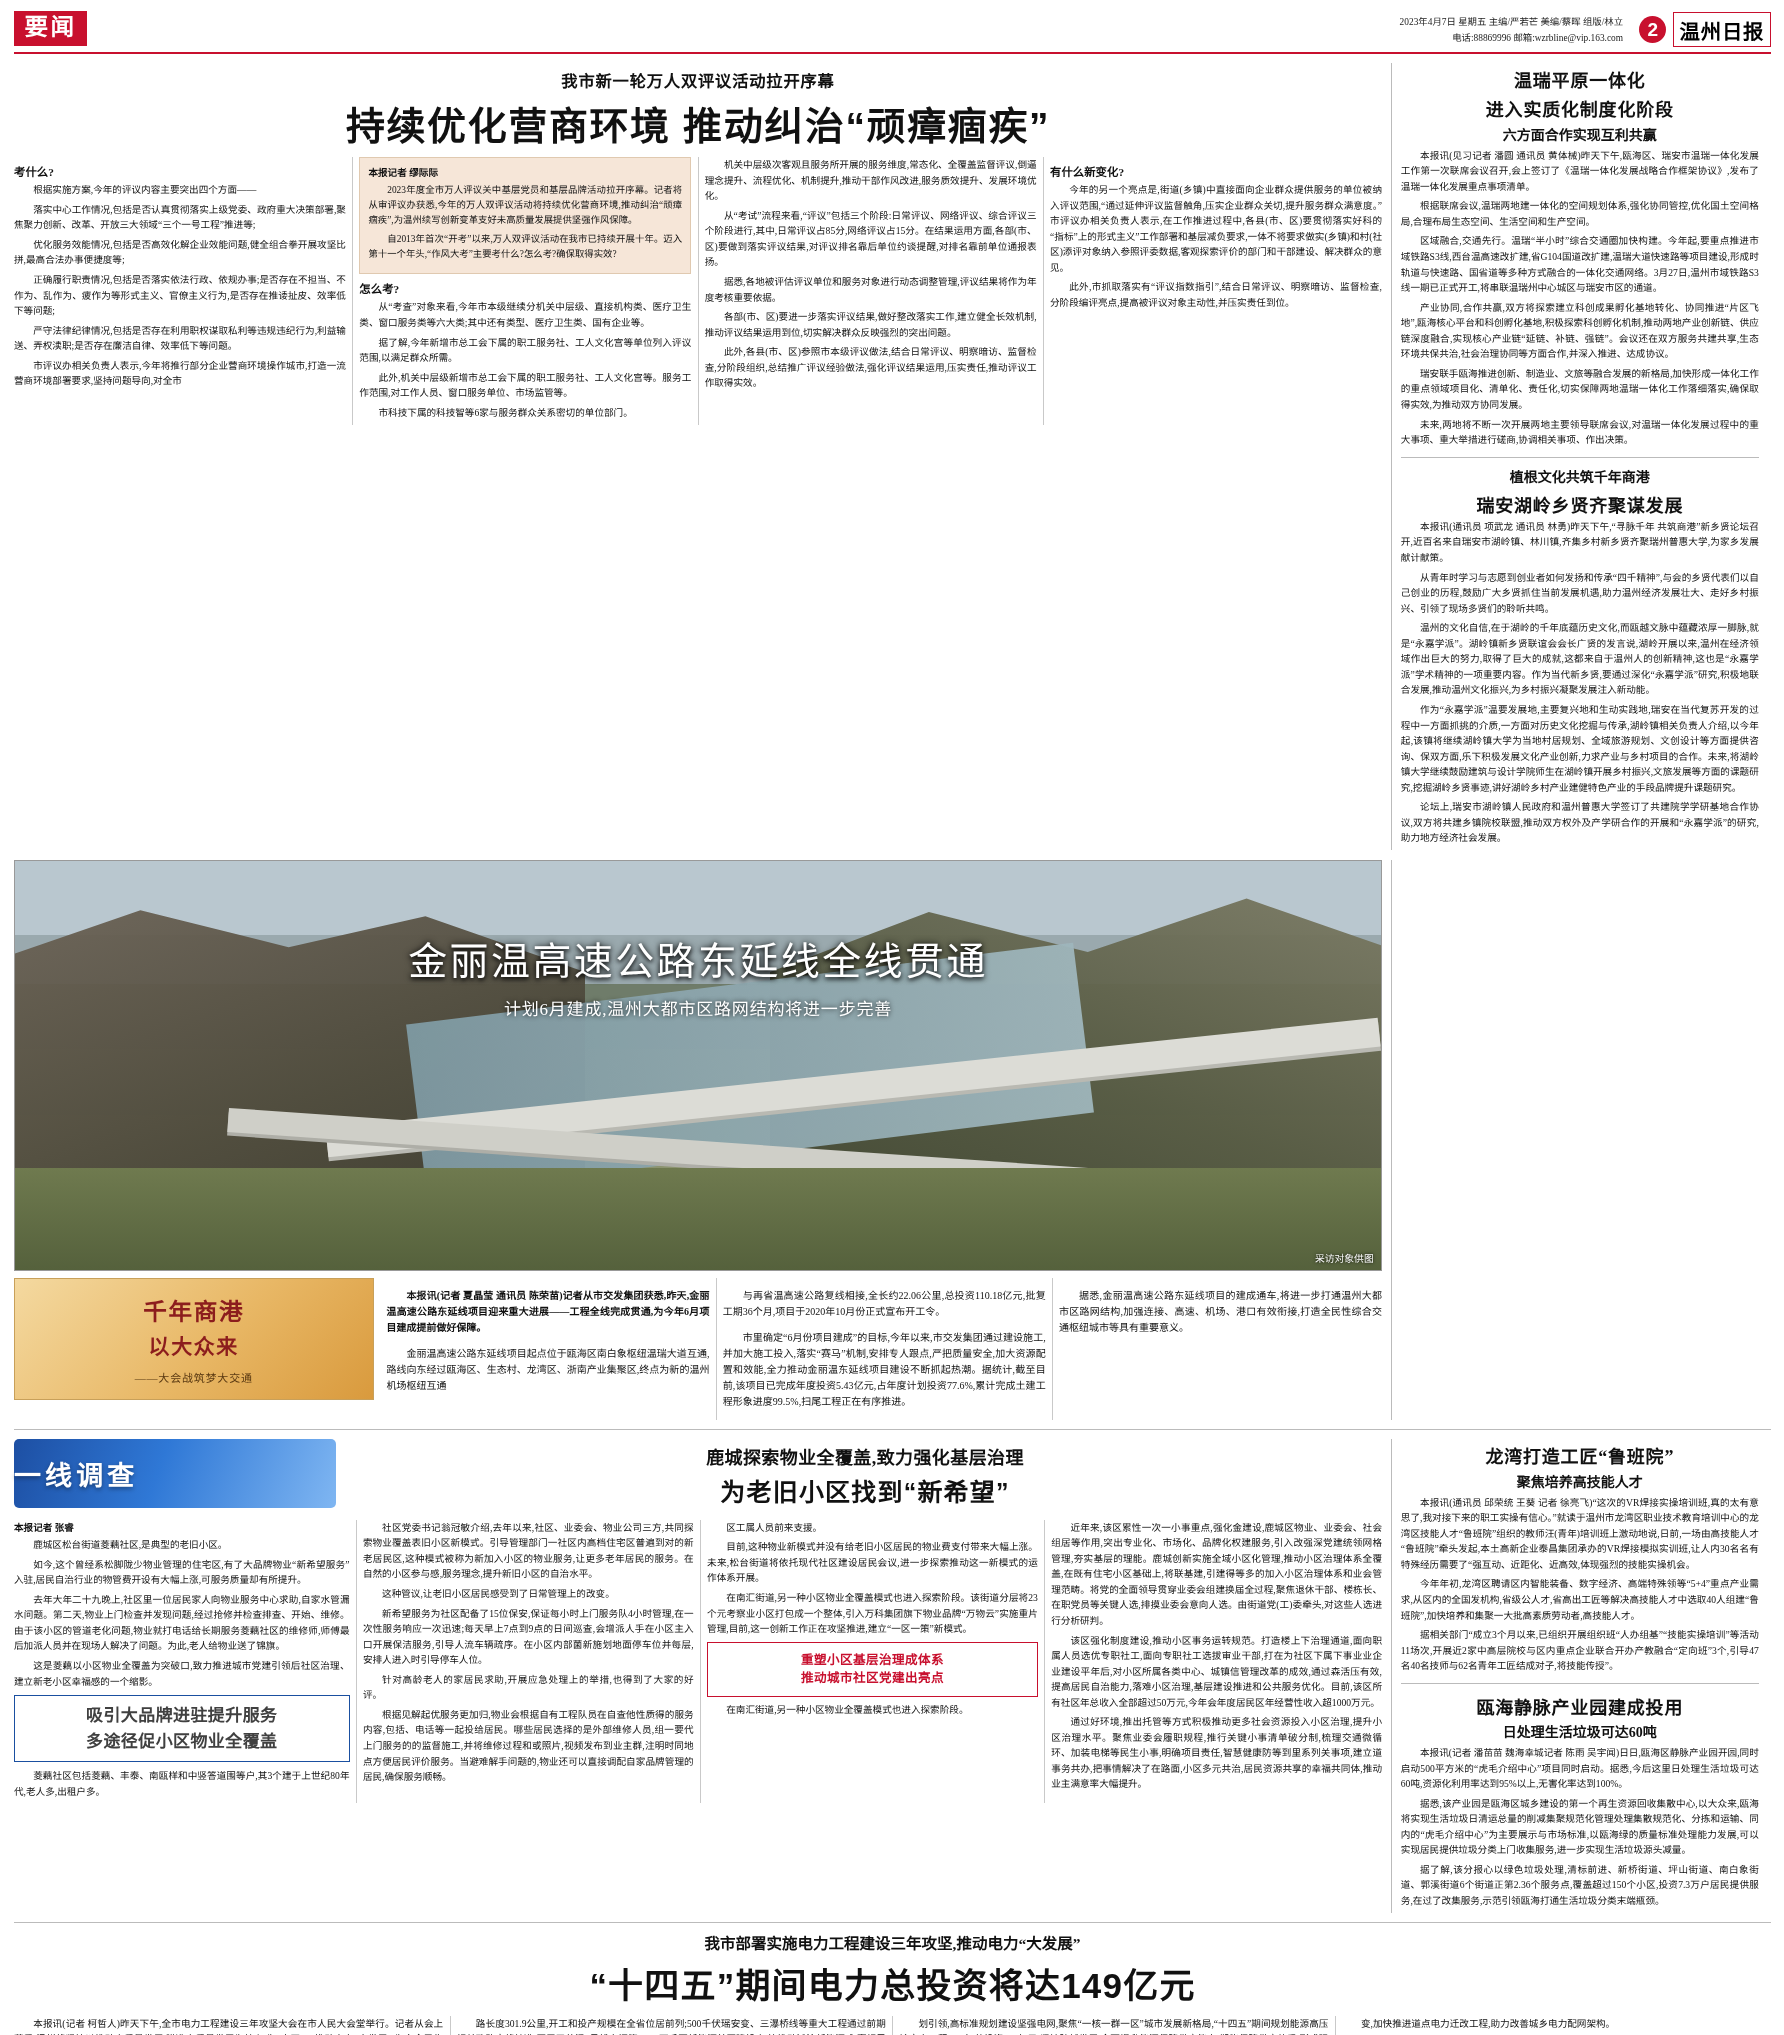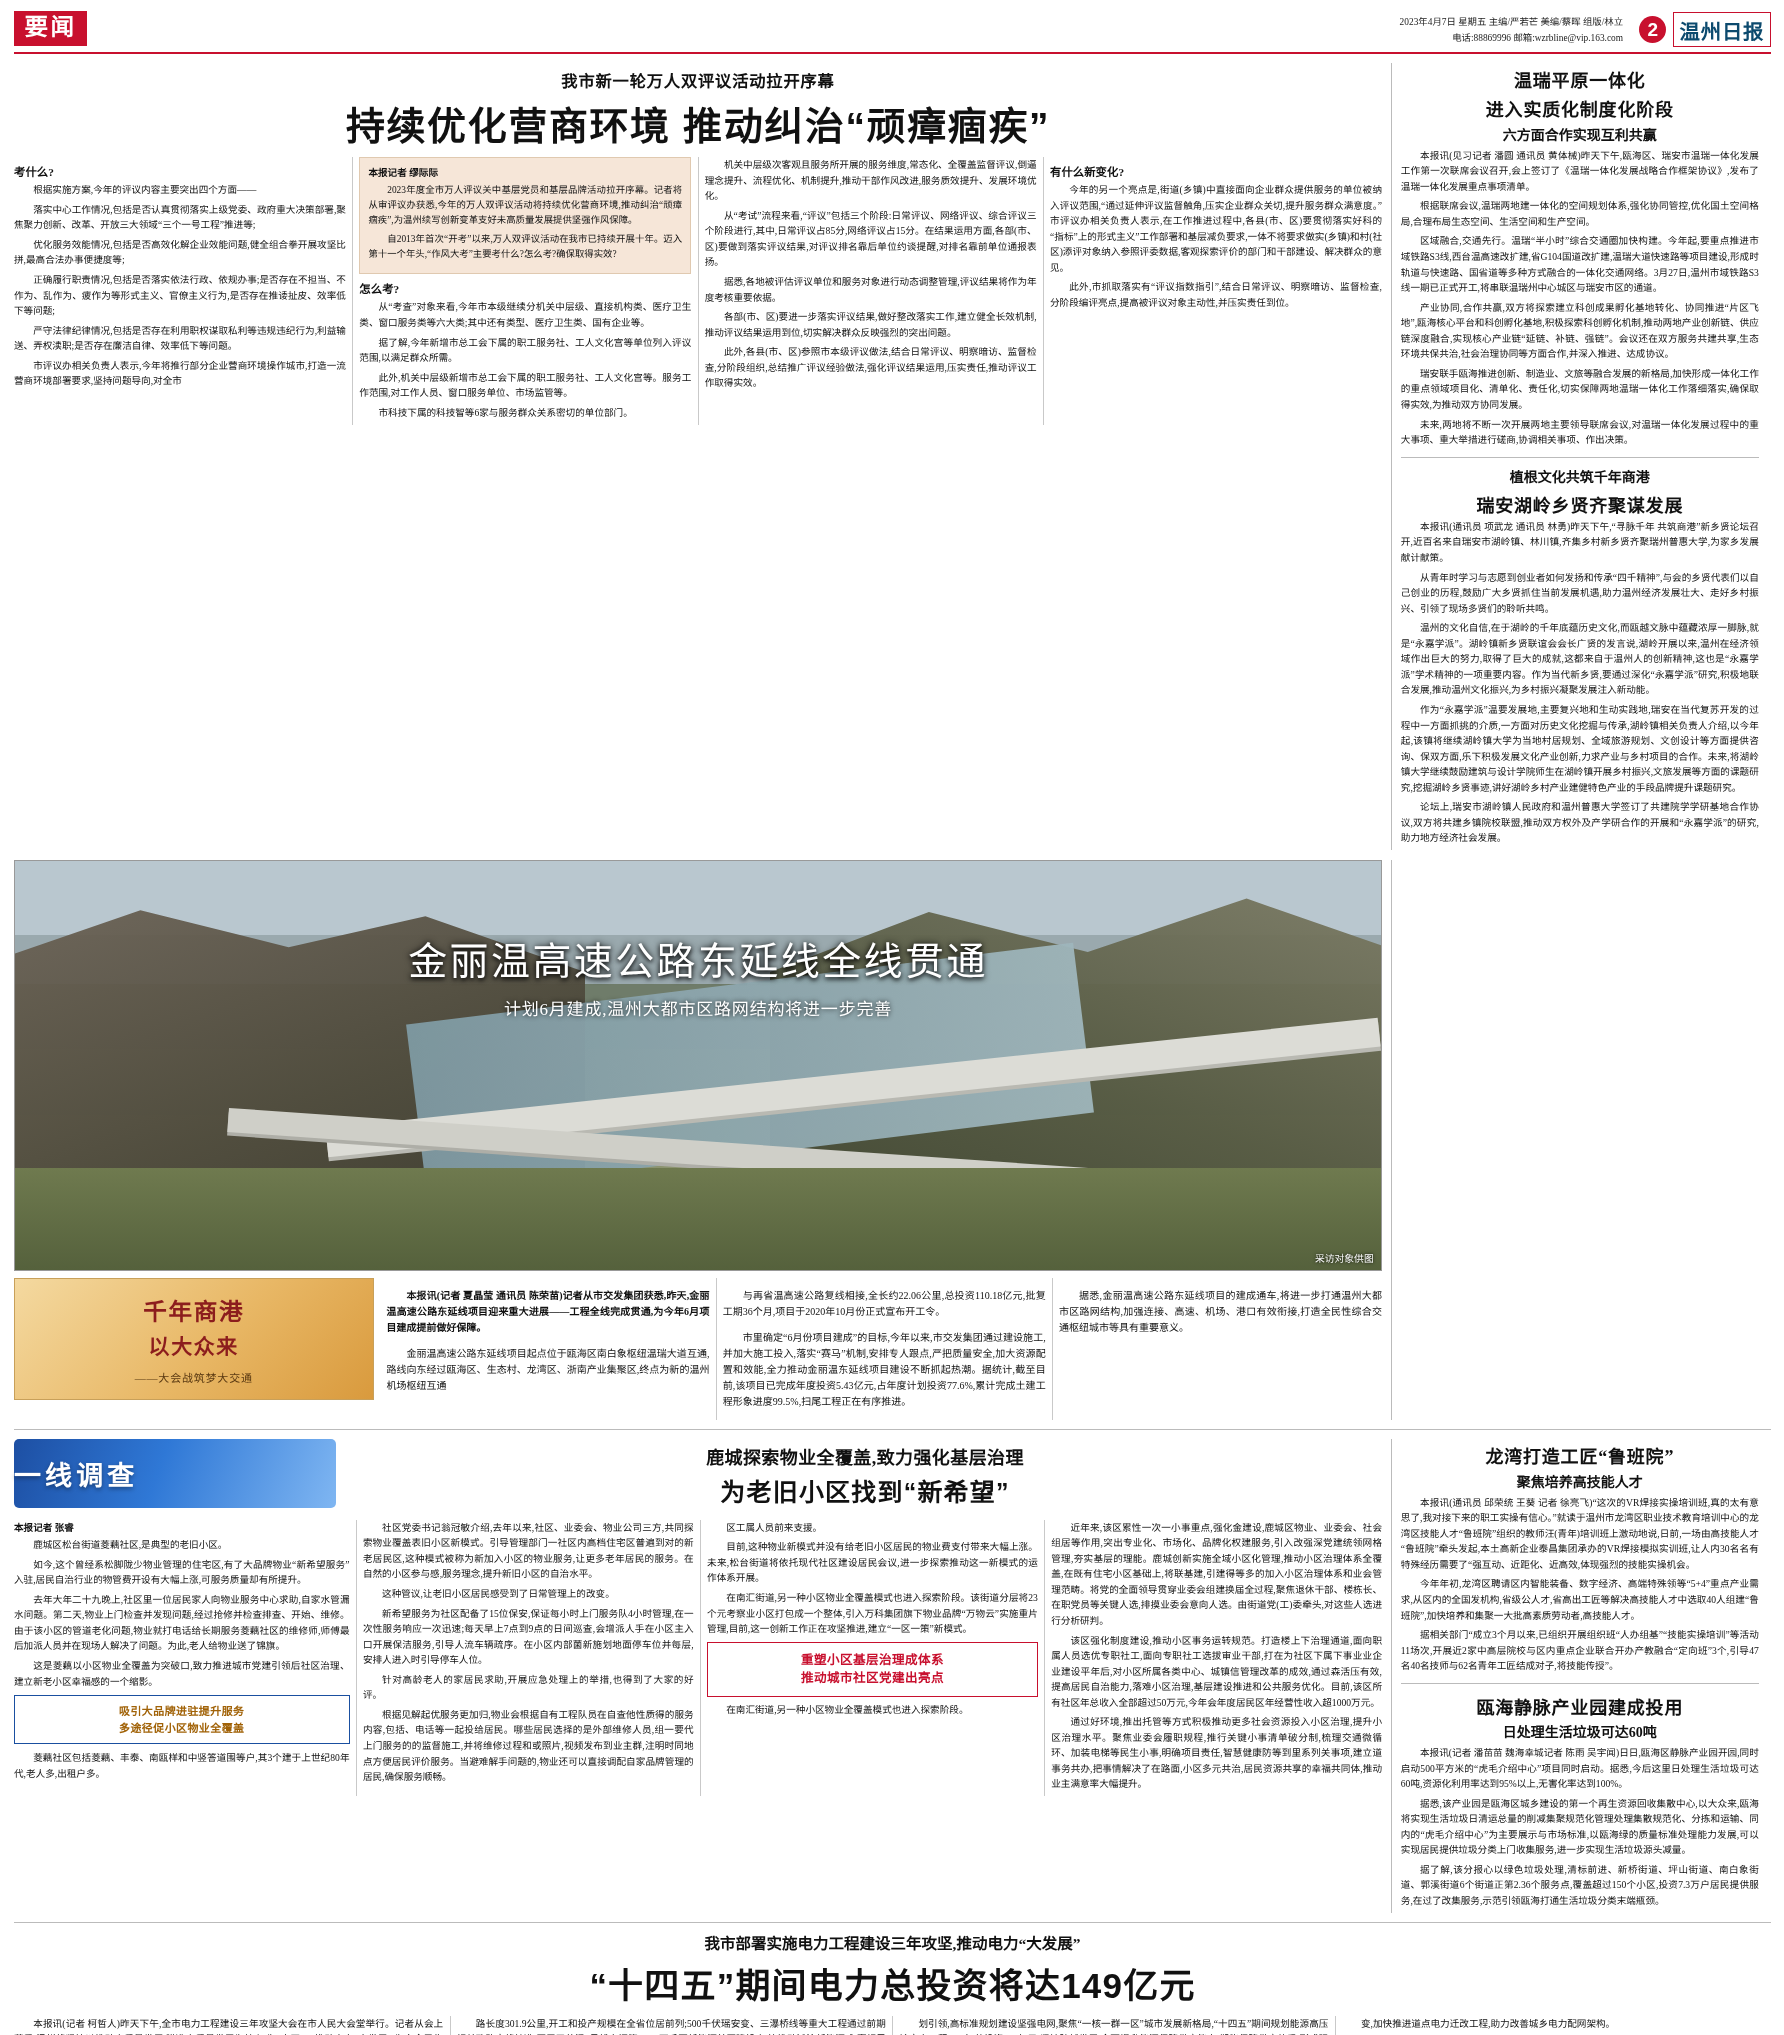--- a/index.html
+++ b/index.html
@@ -17,21 +17,21 @@
   .masthead-left { display:flex; align-items:center; }
   .yaowen {
     background:#c8102e; color:#fff; font-weight:bold; font-size:23.6px; letter-spacing:2.4px;
     padding:5.7px 10.6px 6.5px 10.6px; line-height:1;
     font-family:"Liberation Sans","DejaVu Sans",sans-serif;
   }
   .masthead-mid { flex:1; text-align:right; padding-right:16.3px; padding-top:4.9px; font-size:9.4px; line-height:1.7; color:#222; }
   .masthead-right { display:flex; align-items:center; gap:6.5px; padding-top:1.6px; }
   .pagenum { width:27px; height:27px; border-radius:50%; background:#c8102e; color:#fff; font-size:19px; font-weight:bold;
              display:flex; align-items:center; justify-content:center; font-family:"Liberation Sans","DejaVu Sans",sans-serif;}
-  .papername { color:#0c4a6e; font-size:20.4px; font-weight:bold; letter-spacing:0.8px; border:1.2px solid #c8102e; padding:1.6px 5.7px; }
+  .papername { color:#000000; font-size:20.4px; font-weight:bold; letter-spacing:0.8px; border:1.2px solid #c8102e; padding:1.6px 5.7px; }
 
   
   .cols { display:flex; gap:0; }
   .rule-v { width:0.8px; background:#bbb; margin:0 9px; flex:none; }
   .rule-h { height:0.8px; background:#bbb; margin:9px 0; }
 
   .headline-small { text-align:center; font-size:16.3px; font-weight:bold; letter-spacing:0.8px; margin:5.7px 0 2.4px; }
   .headline-huge  { text-align:center; font-size:39px; font-weight:bold; letter-spacing:1.6px; margin:2.4px 0 6.5px;
                     font-family:"Liberation Sans","DejaVu Sans",sans-serif; }
   .headline-mid   { text-align:center; font-size:25px; font-weight:bold; letter-spacing:1.2px; margin:3.3px 0 5.7px;
@@ -76,21 +76,21 @@
   .emblem .t2 { font-size:21px; font-weight:bold; color:#8c1d1d; letter-spacing:1.6px; margin-top:3.3px; font-family:"Liberation Sans","DejaVu Sans",sans-serif;}
   .emblem .t3 { font-size:11px; color:#5b3a12; margin-top:9px; letter-spacing:0.8px; }
 
   
   .banner { width:100%; height:69px; background:linear-gradient(110deg,#1d4fa3,#2f78d6 45%,#7fb6f2);
             display:flex; align-items:center; justify-content:flex-start; border-radius:5px; }
   .banner span { color:#fff; font-size:27px; font-weight:bold; letter-spacing:4.1px; text-shadow:0 1.6px 4.1px rgba(0,0,0,.4);
                  font-family:"Liberation Sans","DejaVu Sans",sans-serif;}
 
   
-  .callout-blue { border:1.2px solid #1a4fa0; color:#a16207; text-align:center; font-weight:bold; font-size:11px; line-height:1.5;
+  .callout-blue { border:1.2px solid #1a4fa0; color:#404040; text-align:center; font-weight:bold; font-size:17px; line-height:1.5;
                   padding:7.3px 5.7px; margin:5.7px 0; letter-spacing:0.4px; font-family:"Liberation Sans","DejaVu Sans",sans-serif;}
   .callout-red { border:1.2px solid #c8102e; color:#c8102e; text-align:center; font-weight:bold; font-size:12.6px; line-height:1.5;
                  padding:7.3px 5.7px; margin:5.7px 0; letter-spacing:0.4px; font-family:"Liberation Sans","DejaVu Sans",sans-serif;}
   .section-title-1 { text-align:center; font-size:18px; font-weight:bold; letter-spacing:0.4px; margin:4.1px 0 1.6px;}
   .bottom-head-small { text-align:center; font-size:15.5px; font-weight:bold; margin:6.5px 0 3.3px;}
   .bottom-head-big { text-align:center; font-size:35px; font-weight:bold; letter-spacing:1.2px; margin:1.6px 0 8.1px;
                      font-family:"Liberation Sans","DejaVu Sans",sans-serif;}
   .right-col-head { text-align:center; font-size:18px; font-weight:bold; letter-spacing:0.8px; margin:3.3px 0 2.4px;}
   .right-col-head2 { text-align:center; font-size:14px; font-weight:bold; margin:1.6px 0 4.1px;}
   .caption { font-size:10px; line-height:1.6; text-indent:2em; text-align:justify;}

